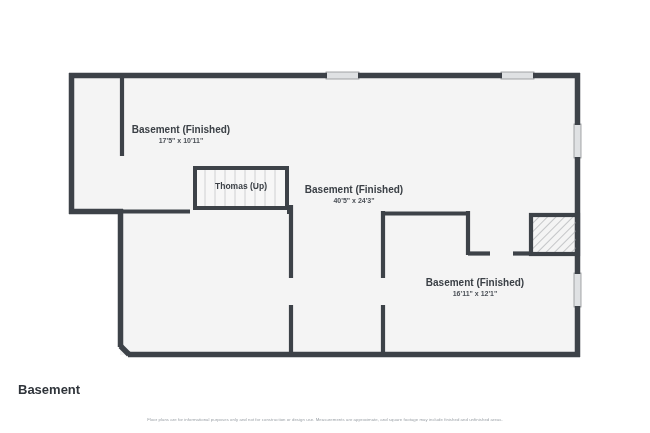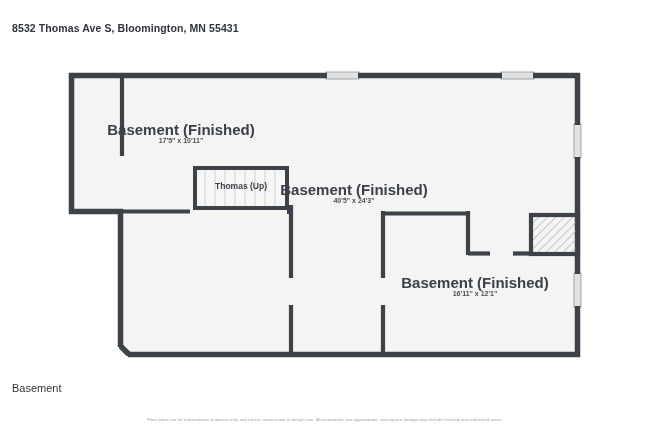--- a/index.html
+++ b/index.html
@@ -24,24 +24,24 @@
     position: absolute;
     left: 12px;
     top: 22px;
     font-size: 10.5px;
     font-weight: bold;
     color: #2f343a;
     letter-spacing: 0.1px;
   }
   #floor-label {
     position: absolute;
-    left: 12px;
+    left: 18px;
     top: 382px;
-    font-size: 11px;
-    font-weight: normal;
+    font-size: 13px;
+    font-weight: bold;
     color: #2f343a;
   }
   #disclaimer {
     position: absolute;
     left: 0;
     right: 0;
     top: 417px;
     text-align: center;
     font-size: 4.3px;
     color: #9aa0a6;
@@ -51,21 +51,21 @@
     position: absolute;
     left: 0;
     top: 0;
   }
   .room-label-group {
     position: absolute;
     text-align: center;
     pointer-events: none;
   }
   .room-name {
-    font-size: 15px;
+    font-size: 10px;
     font-weight: bold;
     color: #3b4046;
     white-space: nowrap;
     line-height: 12px;
   }
   .room-dims {
     font-size: 7px;
     font-weight: bold;
     color: #4b5057;
     white-space: nowrap;
@@ -76,21 +76,20 @@
     font-weight: bold;
     color: #3b4046;
     white-space: nowrap;
   }
 </style>
 </head>
 <body>
 
 <div id="page">
 
-  <div id="address-title">8532 Thomas Ave S, Bloomington, MN 55431</div>
 
   <svg id="plan-svg" width="650" height="433" viewBox="0 0 650 433">
     <defs>
       <pattern id="hatch" patternUnits="userSpaceOnUse" width="6" height="6" patternTransform="rotate(45)">
         <line x1="0" y1="0" x2="0" y2="6" stroke="#9b9ea1" stroke-width="1.1"></line>
       </pattern>
     </defs>
 
     <g>
 

